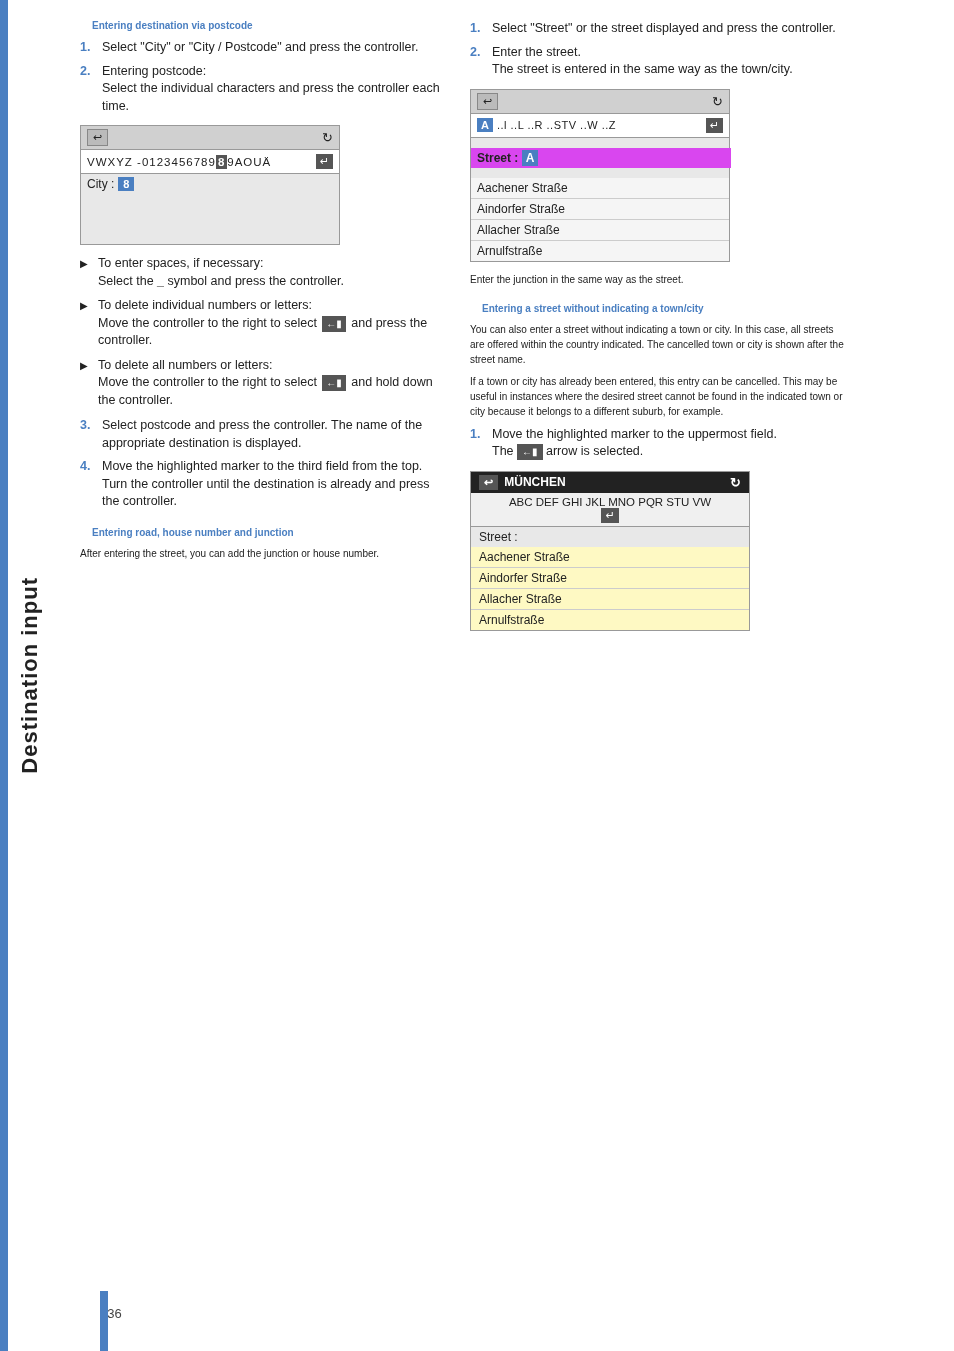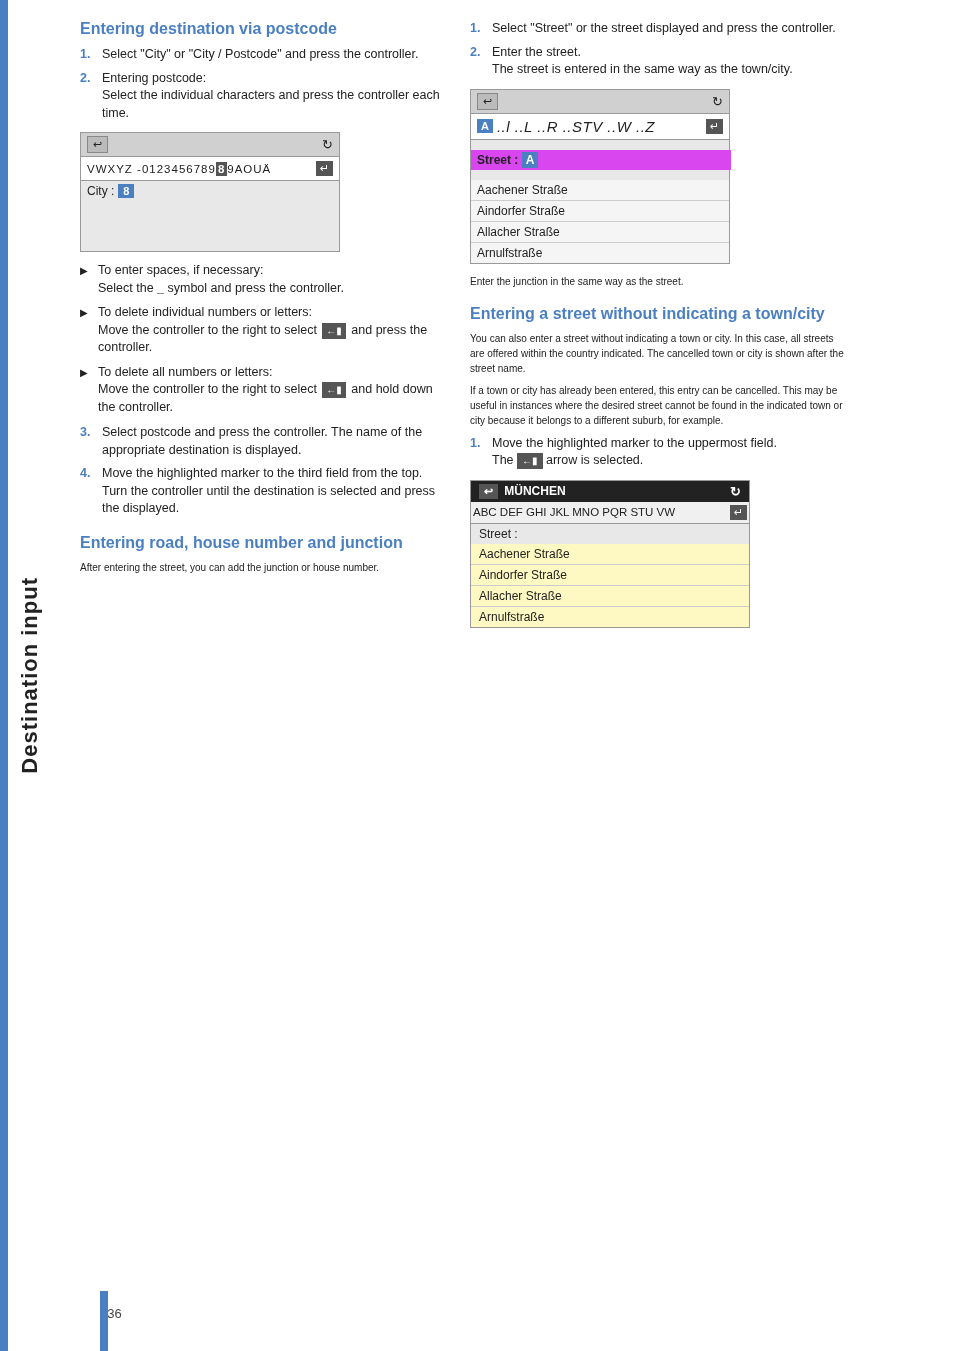--- a/index.html
+++ b/index.html
@@ -60,22 +60,23 @@
     }
     .col-right {
       flex: 1;
       max-width: 380px;
     }
 
     
     .section-heading {
       color: #4a7fc1;
       font-weight: bold;
-      font-size: 16px;
+      font-size: 10px;
       margin-bottom: 8px;
+      margin-left: 12px;
     }
 
     
     .step-list {
       list-style: none;
       margin-bottom: 10px;
     }
     .step-list li {
       display: flex;
       margin-bottom: 6px;
@@ -254,26 +255,27 @@
       align-items: center;
       justify-content: space-between;
     }
     .ui-munchen-header-left {
       display: flex;
       align-items: center;
       gap: 6px;
     }
     .ui-munchen-abc {
       background: #f0f0f0;
-      padding: 3px 2px;
+      padding: 3px 24px;
       font-size: 11.5px;
       border-bottom: 1px solid #999;
       display: flex;
       align-items: center;
       justify-content: space-between;
+      flex-direction: column;
     }
     .ui-munchen-street-label {
       padding: 3px 8px;
       font-size: 12px;
       background: #e8e8e8;
     }
     .ui-munchen-list {
       background: #fef9c3;
     }
     .ui-munchen-list-item {
@@ -359,21 +361,21 @@
           </li>
         </ul>
 
         <ol class="step-list" start="3">
           <li>
             <span class="step-num">3.</span>
             <span>Select postcode and press the controller. The name of the appropriate destination is displayed.</span>
           </li>
           <li style="margin-top:6px;">
             <span class="step-num">4.</span>
-            <span>Move the highlighted marker to the third field from the top. Turn the controller until the destination is selected and press the displayed.</span>
+            <span>Move the highlighted marker to the third field from the top. Turn the controller until the destination is already and press the controller.</span>
           </li>
         </ol>
       </div>
 
       <div class="section section-gap">
         <div class="section-heading">Entering road, house number and junction</div>
         <p class="para">After entering the street, you can add the junction or house number.</p>
       </div>
 
     </div>
@@ -398,21 +400,21 @@
 
         <div class="ui-box2">
           <div class="ui-box-toolbar">
             <div class="ui-box-toolbar-left">
               <span class="ui-back-btn">↩</span>
             </div>
             <span class="ui-refresh-btn">↻</span>
           </div>
           <div class="ui-input-row">
             <span style="background:#4a7fc1;color:#fff;padding:1px 4px;font-size:11px;font-weight:bold;">A</span>
-            <span style="font-size:15px;letter-spacing:0.5px;font-style:italic;">  ..l ..L ..R ..STV ..W ..Z</span>
+            <span style="font-size:11px;letter-spacing:0.5px;">  ..l ..L ..R ..STV ..W ..Z</span>
             <span style="margin-left:auto;font-size:11px;background:#555;color:#fff;padding:1px 4px;">↵</span>
           </div>
           <div class="ui-box2 ui-street-label" style="padding:3px 6px;font-size:12px;border:none;">
             Street : <span style="background:#4a7fc1;color:#fff;padding:1px 4px;">A</span>
           </div>
           <div class="ui-munchen-list">
             <div class="ui-list-item">Aachener Straße</div>
             <div class="ui-list-item">Aindorfer Straße</div>
             <div class="ui-list-item">Allacher Straße</div>
             <div class="ui-list-item">Arnulfstraße</div>

